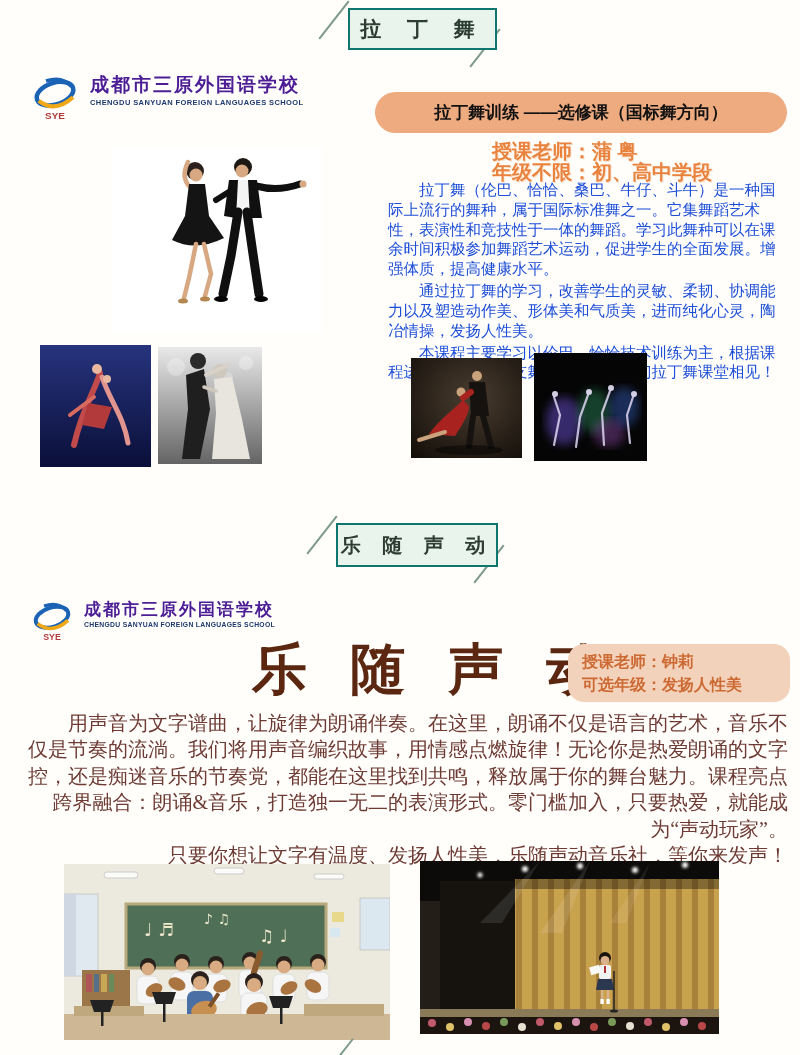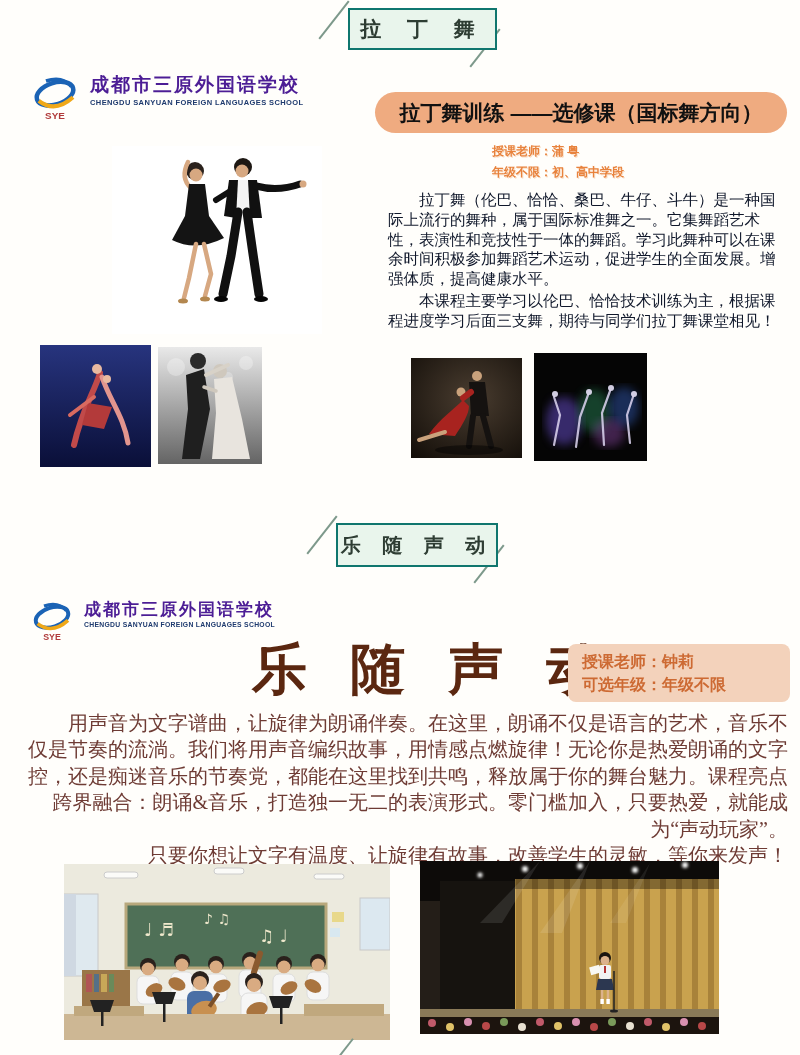--- a/index.html
+++ b/index.html
@@ -13,34 +13,34 @@
   .slash{position:absolute;width:2px;background:#7d998b;transform:rotate(38deg);}
 
   
   .logo{position:absolute;display:flex;align-items:flex-start;gap:8px;}
   .logo-text .cn{font-weight:bold;color:#4c1d95;letter-spacing:2px;}
   .logo-text .en{color:#1e3a6e;font-weight:bold;transform-origin:left top;text-align:right;}
 
   
   .pill{position:absolute;left:375px;top:92px;width:412px;height:41px;border-radius:22px;
     background:#efab80;display:flex;align-items:center;justify-content:center;
-    font-size:21px;font-weight:900;color:#111;}
-  .teacher1{position:absolute;left:492px;top:141px;font-size:12px;font-weight:bold;
+    font-size:17px;font-weight:900;color:#111;}
+  .teacher1{position:absolute;left:492px;top:141px;font-size:20px;font-weight:bold;
     color:#e8823c;line-height:21px;text-shadow:0 0 2px #ffffff,1px 1px 0 #f8d9bd;}
-  .body1{position:absolute;left:388px;top:190px;width:402px;font-size:15.5px;
-    color:#0f172a;line-height:1.28;}
+  .body1{position:absolute;left:388px;top:180px;width:402px;font-size:15.5px;
+    color:#1d4ed8;line-height:1.28;}
   .body1 p{margin:0 0 2px 0;text-indent:2em;}
 
   .photo{position:absolute;}
   .photo svg{display:block;}
 
   
   .title2{position:absolute;left:252px;top:633px;font-family:"DejaVu Serif","Liberation Serif",serif;
     font-size:55px;font-weight:bold;color:#5b2710;letter-spacing:12px;white-space:nowrap;}
-  .teacher2{position:absolute;left:568px;top:644px;width:222px;height:58px;border-radius:8px;
+  .teacher2{position:absolute;left:568px;top:644px;width:222px;height:58px;border-radius:16px;
     background:#f3d2bb;display:flex;flex-direction:column;justify-content:center;padding-left:14px;
     box-sizing:border-box;font-size:16px;font-weight:bold;color:#cd6a33;line-height:23px;}
   .body2{position:absolute;left:24px;top:710px;width:764px;
     font-family:"Liberation Serif",serif;font-size:20px;color:#6e3b34;line-height:1.32;}
   .body2 p{margin:0;text-indent:2em;text-align:right;}
 </style>
 </head>
 <body>
 
 <div class="page">
@@ -97,20 +97,21 @@
       <path d="M120 44 L104 54" fill="none" stroke="#101010" stroke-width="6" stroke-linecap="round"></path>
       <path d="M126 66 L119 110 L111 148" fill="none" stroke="#101010" stroke-width="9" stroke-linecap="round"></path>
       <path d="M135 66 L141 108 L147 148" fill="none" stroke="#101010" stroke-width="9" stroke-linecap="round"></path>
       <ellipse cx="109" cy="153" rx="7" ry="3" fill="#050505"></ellipse>
       <ellipse cx="149" cy="153" rx="7" ry="3" fill="#050505"></ellipse>
     </svg>
   </div>
 
   <div class="body1">
     <p>拉丁舞（伦巴、恰恰、桑巴、牛仔、斗牛）是一种国际上流行的舞种，属于国际标准舞之一。它集舞蹈艺术性，表演性和竞技性于一体的舞蹈。学习此舞种可以在课余时间积极参加舞蹈艺术运动，促进学生的全面发展。增强体质，提高健康水平。</p>
+    <p>通过拉丁舞的学习，改善学生的灵敏、柔韧、协调能力以及塑造动作美、形体美和气质美，进而纯化心灵，陶冶情操，发扬人性美。</p>
     <p>本课程主要学习以伦巴、恰恰技术训练为主，根据课程进度学习后面三支舞，期待与同学们拉丁舞课堂相见！</p>
   </div>
 
   <div class="photo" style="left:40px;top:345px;">
     <svg width="111" height="122" viewBox="0 0 111 122">
       <defs>
           <linearGradient id="g1" x1="0" y1="0" x2="0" y2="1">
         <stop offset="0" stop-color="#27347e"></stop>
             <stop offset="1" stop-color="#0a0f38"></stop>
           </linearGradient>
@@ -207,26 +208,26 @@
     <div class="logo-text">
       <div class="cn" style="font-size:17px;">成都市三原外国语学校</div>
       <div class="en" style="font-size:6.8px;letter-spacing:0.3px;">CHENGDU SANYUAN FOREIGN LANGUAGES SCHOOL</div>
     </div>
   </div>
 
   <div class="title2">乐 随 声 动</div>
 
   <div class="teacher2">
     <div>授课老师：钟莉</div>
-    <div>可选年级：年级不限</div>
+    <div>可选年级：发扬人性美</div>
   </div>
 
   <div class="body2">
     <p>用声音为文字谱曲，让旋律为朗诵伴奏。在这里，朗诵不仅是语言的艺术，音乐不仅是节奏的流淌。我们将用声音编织故事，用情感点燃旋律！无论你是热爱朗诵的文字控，还是痴迷音乐的节奏党，都能在这里找到共鸣，释放属于你的舞台魅力。课程亮点跨界融合：朗诵&amp;音乐，打造独一无二的表演形式。零门槛加入，只要热爱，就能成为“声动玩家”。</p>
-    <p>只要你想让文字有温度、让旋律有故事，改善学生的灵敏，等你来发声！</p>
+    <p>只要你想让文字有温度、发扬人性美，乐随声动音乐社，等你来发声！</p>
   </div>
 
   <div class="photo" style="left:64px;top:864px;">
     <svg width="326" height="176" viewBox="0 0 326 176">
       <rect width="326" height="176" fill="#eceade"></rect>
       <rect x="40" y="8" width="34" height="6" rx="3" fill="#fbfbf8" stroke="#cccccc" stroke-width="1"></rect>
       <rect x="150" y="4" width="30" height="6" rx="3" fill="#fbfbf8" stroke="#cccccc" stroke-width="1"></rect>
       <rect x="250" y="10" width="30" height="5" rx="2.5" fill="#fbfbf8" stroke="#cccccc" stroke-width="1"></rect>
       <rect x="0" y="30" width="34" height="82" fill="#dfe9ef" stroke="#c8c8c8"></rect>
       <rect x="0" y="30" width="12" height="82" fill="#cfd8e2"></rect>

